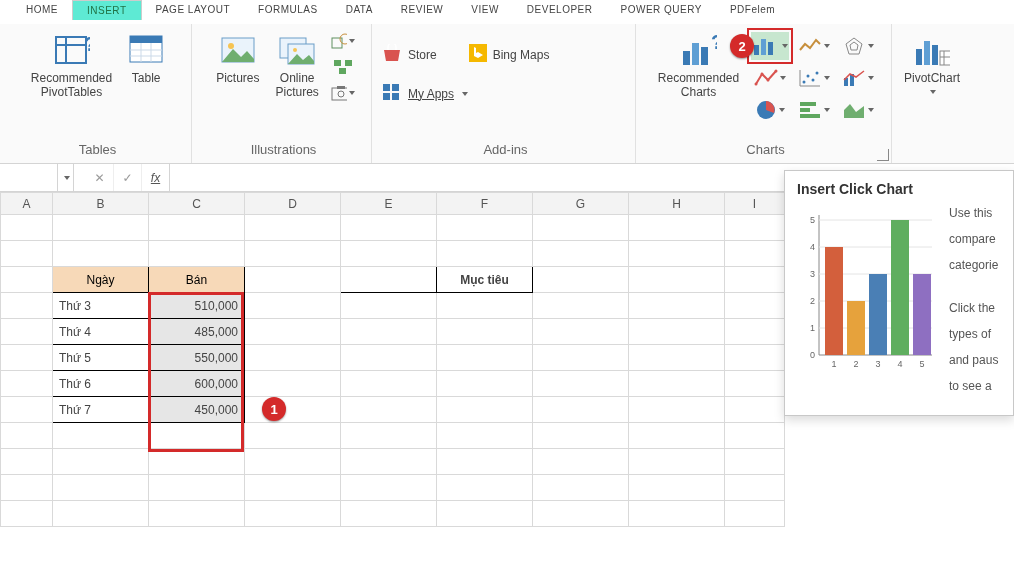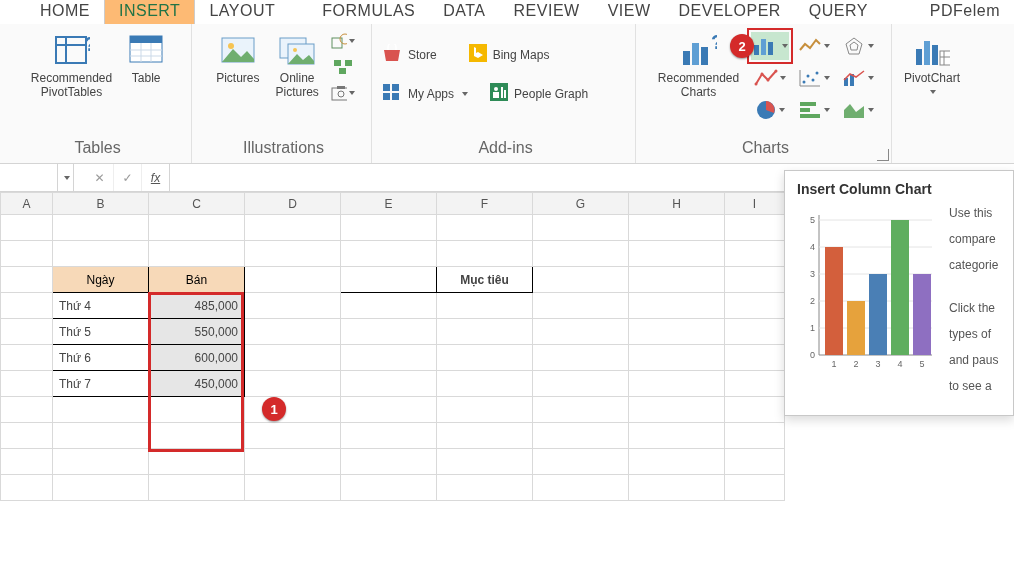--- a/index.html
+++ b/index.html
@@ -1,27 +1,27 @@
 <!DOCTYPE html>
 <html><head>
 <meta charset="utf-8">
 <style>
   * { box-sizing: border-box; margin: 0; padding: 0; font-family: 'Segoe UI', Tahoma, sans-serif; }
   body { background: #fff; font-size: 12px; color: #444; width: 1014px; height: 568px; overflow: hidden; position: relative; }
 
   
-  .tabs { height: 24px; display: flex; align-items: flex-end; padding-left: 26px; font-size: 16px; letter-spacing: .5px; }
+  .tabs { height: 24px; display: flex; align-items: flex-start; padding-left: 12px; font-size: 10px; letter-spacing: .5px; }
   .tab { padding: 4px 14px 4px 14px; color: #444; cursor: pointer; }
-  .tab.active { color: #217346; background: #fdba74; border-top: 1px solid #ccc; border-left: 1px solid #ccc; border-right: 1px solid #ccc; }
+  .tab.active { color: #217346; background: #5eead4; border-top: 1px solid #ccc; border-left: 1px solid #ccc; border-right: 1px solid #ccc; }
 
   
   .ribbon { height: 140px; background: #fafafa; border-bottom: 1px solid #d4d4d4; display: flex; }
   .group { border-right: 1px solid #e1e1e1; padding: 6px 4px 2px 8px; display: flex; flex-direction: column; justify-content: space-between; align-items: center; }
   .group-body { display: flex; gap: 8px; align-items: flex-start; }
-  .group-label { font-size: 16px; color: #666; text-align: center; padding: 2px 0 4px 0; width: 100%; }
+  .group-label { font-size: 13px; color: #666; text-align: center; padding: 2px 0 4px 0; width: 100%; }
   .vbtn { display: flex; flex-direction: column; align-items: center; gap: 4px; padding: 2px 4px; cursor: pointer; text-align: center; font-size: 12px; line-height: 1.15; }
   .vbtn .icon-large { width: 36px; height: 36px; display: flex; align-items: center; justify-content: center; }
   .small-stack { display: flex; flex-direction: column; gap: 4px; }
   .mini { width: 24px; height: 22px; display: flex; align-items: center; justify-content: center; cursor: pointer; }
   .addin-row { display: flex; align-items: center; gap: 6px; font-size: 12px; cursor: pointer; padding: 4px 2px; }
 
   
   .chart-grid { display: grid; grid-template-columns: repeat(3, 38px); grid-template-rows: repeat(3, 28px); gap: 4px 6px; }
   .chart-btn { display: flex; align-items: center; justify-content: center; cursor: pointer; position: relative; }
   .chart-btn.highlighted { outline: 2px solid #d42a2a; outline-offset: 2px; background: #c7e6cf; }
@@ -177,40 +177,30 @@
           <span>Store</span>
         </div>
         <div class="addin-row">
           <span><svg width="18" height="18">
                 <rect width="18" height="18" fill="#f5b800"></rect>
                 <path d="M5 3 V12 L9 14 L14 11 L9 8 L7 9 V4 Z" fill="#fff"></path>
               </svg></span>
           <span>Bing Maps</span>
         </div>
       </div>
-      <div style="display:flex; gap:18px;">
+      <div style="display:flex; gap:18px;text-decoration:underline;">
         <div class="addin-row">
           <span><svg width="20" height="18">
                 <rect x="1" y="1" width="7" height="7" fill="#3a7ab5"></rect>
                 <rect x="10" y="1" width="7" height="7" fill="#3a7ab5"></rect>
                 <rect x="1" y="10" width="7" height="7" fill="#3a7ab5"></rect>
                 <rect x="10" y="10" width="7" height="7" fill="#3a7ab5"></rect>
               </svg></span>
           <span>My Apps</span>
           <span class="tri-down"></span>
-        </div>
-        <div class="addin-row">
-          <span><svg width="18" height="18">
-                <rect width="18" height="18" fill="#2e8b57"></rect>
-                <circle cx="6" cy="6" r="2" fill="#fff"></circle>
-                <rect x="3" y="9" width="6" height="6" fill="#fff"></rect>
-                <rect x="11" y="4" width="2" height="11" fill="#fff"></rect>
-                <rect x="14" y="7" width="2" height="8" fill="#fff"></rect>
-              </svg></span>
-          <span>People Graph</span>
         </div>
       </div>
     </div>
     <div class="group-label">Add-ins</div>
   </div>
 
   <div class="group" style="width:256px; position:relative;">
     <div class="group-body" style="align-items:flex-start;">
       <div class="vbtn">
         <div class="icon-large">
@@ -392,20 +382,31 @@
         <td class="hdr data-b">Bán</td>
         <td></td>
         <td class="tgt-h"></td>
         <td class="tgt-h">Mục tiêu</td>
         <td></td>
           <td></td>
           <td></td>
       </tr>
       <tr>
           <td></td>
+          <td class="data-b">Thứ 3</td>
+          <td class="data-c">510,000</td>
+          <td></td>
+          <td></td>
+          <td></td>
+          <td></td>
+          <td></td>
+          <td></td>
+        </tr>
+      <tr>
+          <td></td>
           <td class="data-b">Thứ 4</td>
           <td class="data-c">485,000</td>
           <td></td>
           <td></td>
           <td></td>
           <td></td>
           <td></td>
           <td></td>
         </tr>
       <tr>
@@ -487,21 +488,21 @@
         </tr>
     </tbody>
   </table>
 
   <div class="sel-rect" style="left:148px; top:100px; width:96px; height:160px;"></div>
 </div>
 
 <div class="badge" style="left:262px; top:397px;">1</div>
 
 <div class="screentip">
-  <div class="tip-title">Insert Column Chart</div>
+  <div class="tip-title">Insert Click Chart</div>
   <div class="tip-row">
     <div class="tip-chart">
       <svg width="140" height="170">
 
         <line x1="22" y1="10" x2="22" y2="150" stroke="#888"></line>
         <line x1="22" y1="150" x2="135" y2="150" stroke="#888"></line>
 
         <g font-size="9" fill="#666" text-anchor="end">
           <text x="18" y="153">0</text>
             <text x="18" y="126">1</text>

